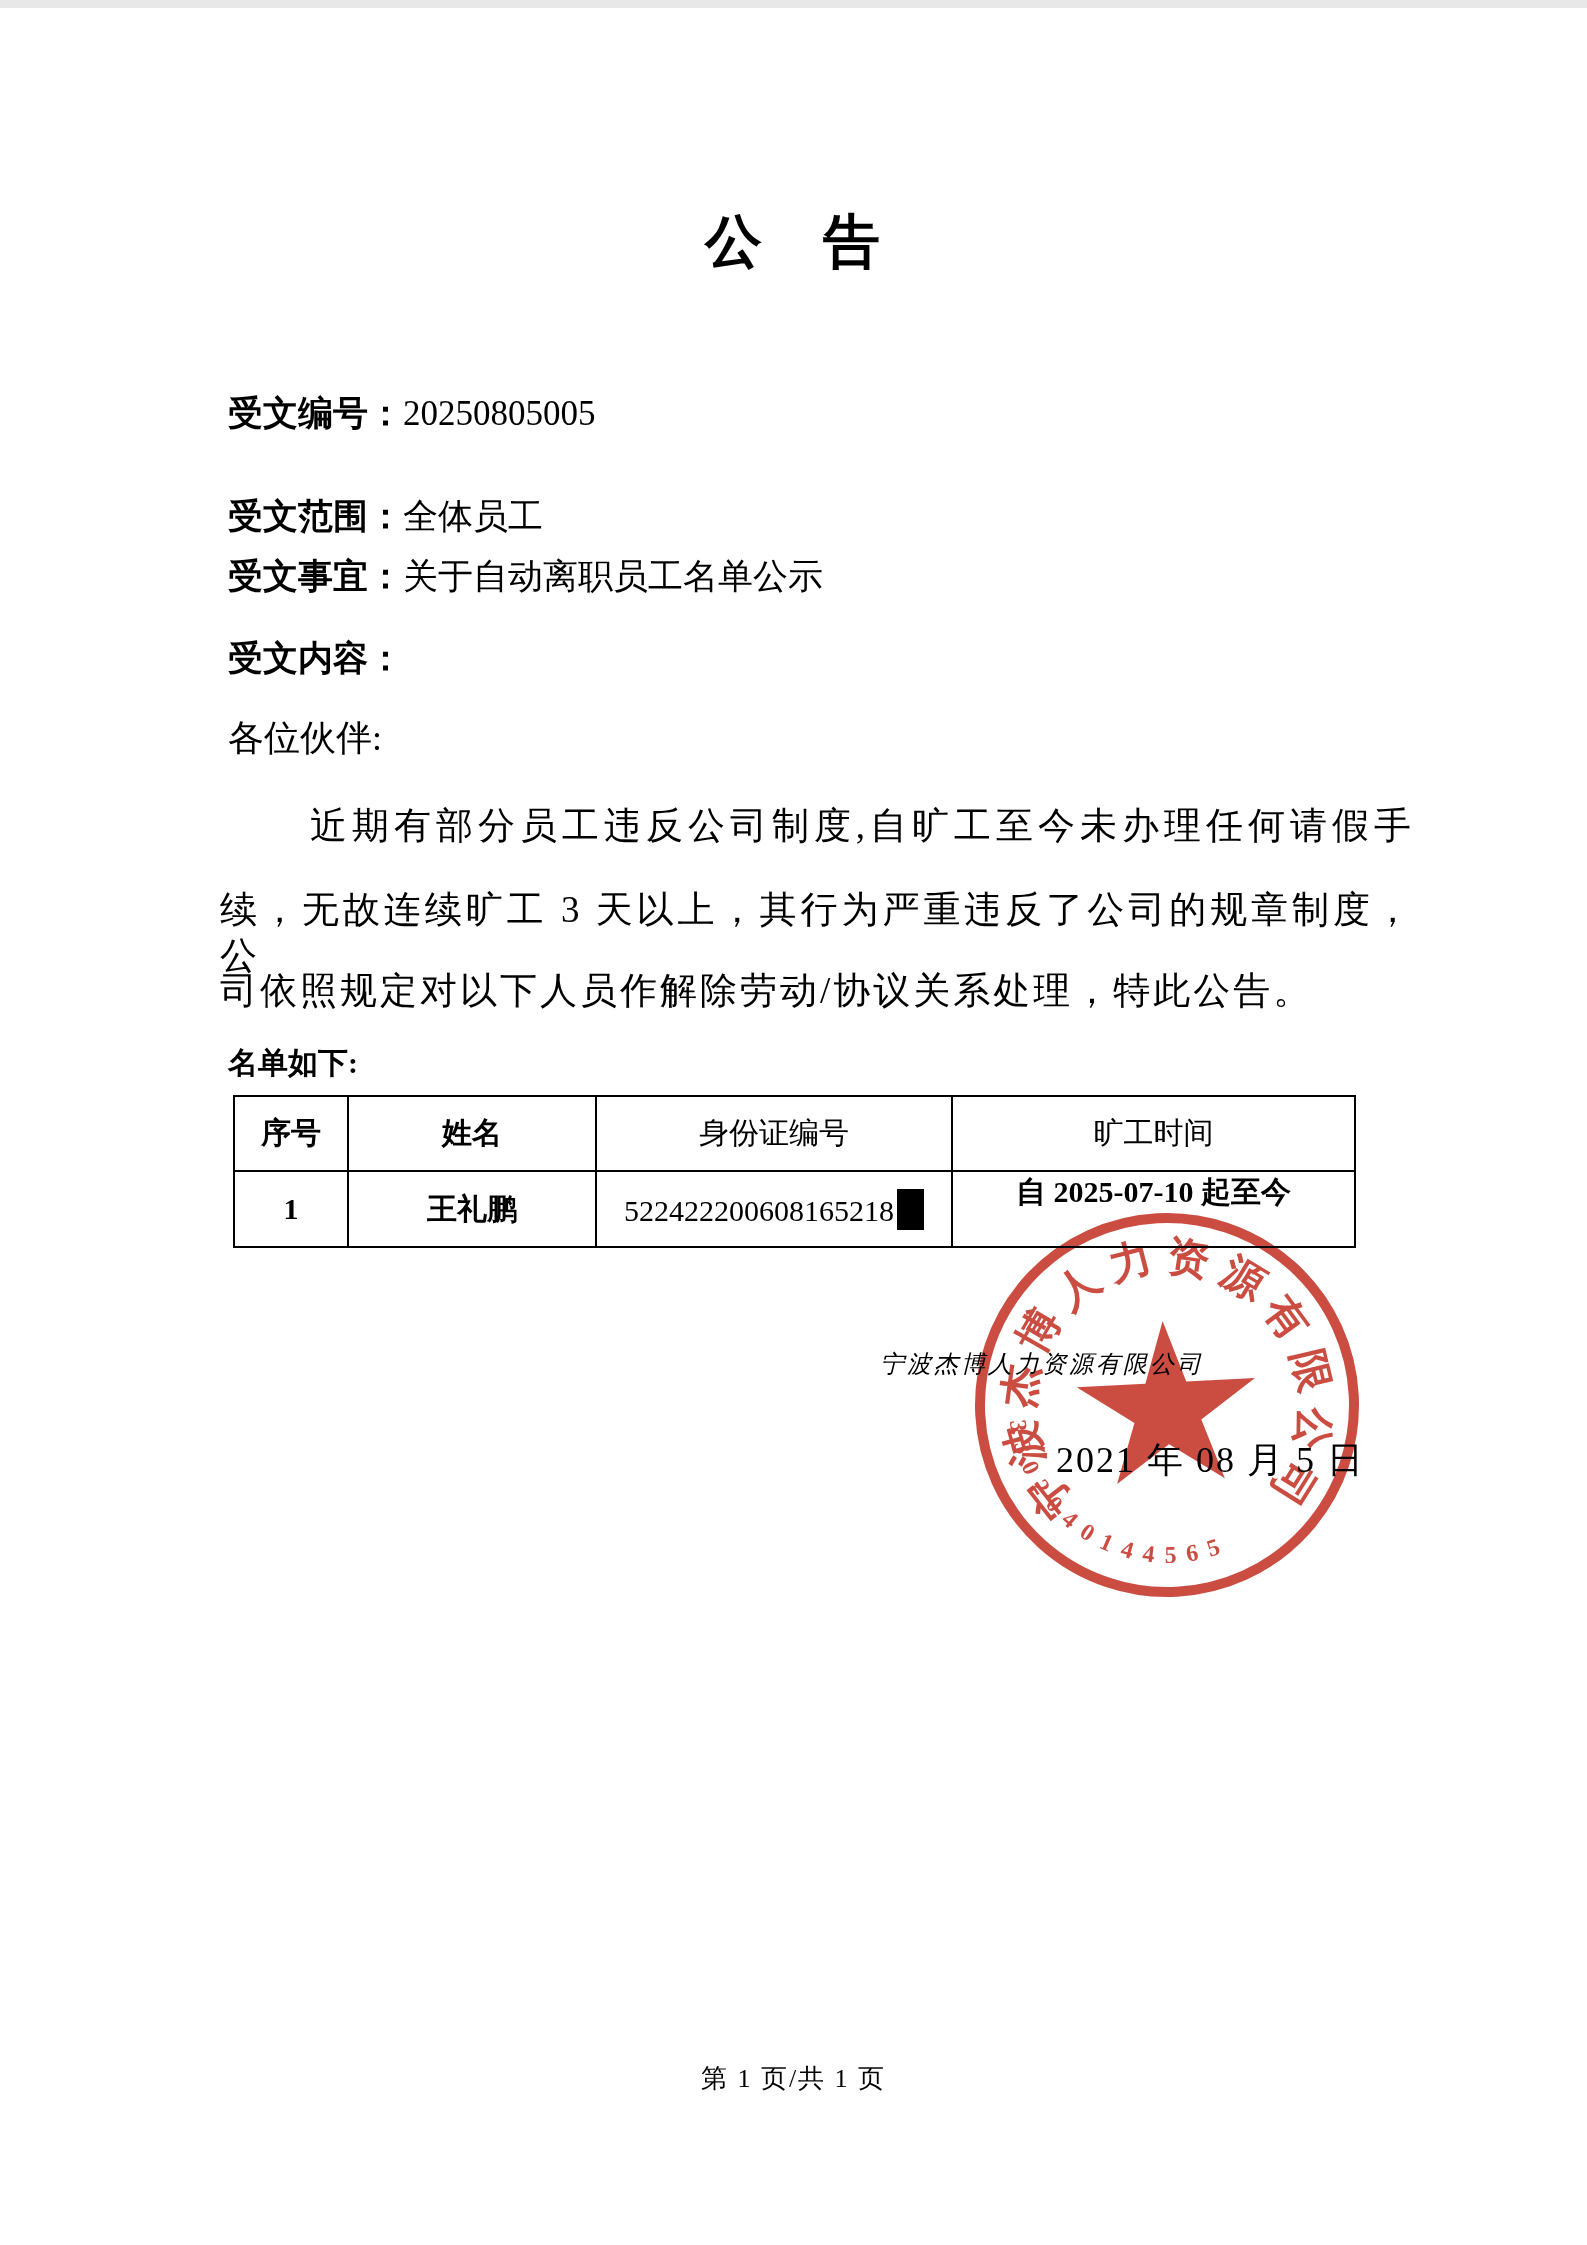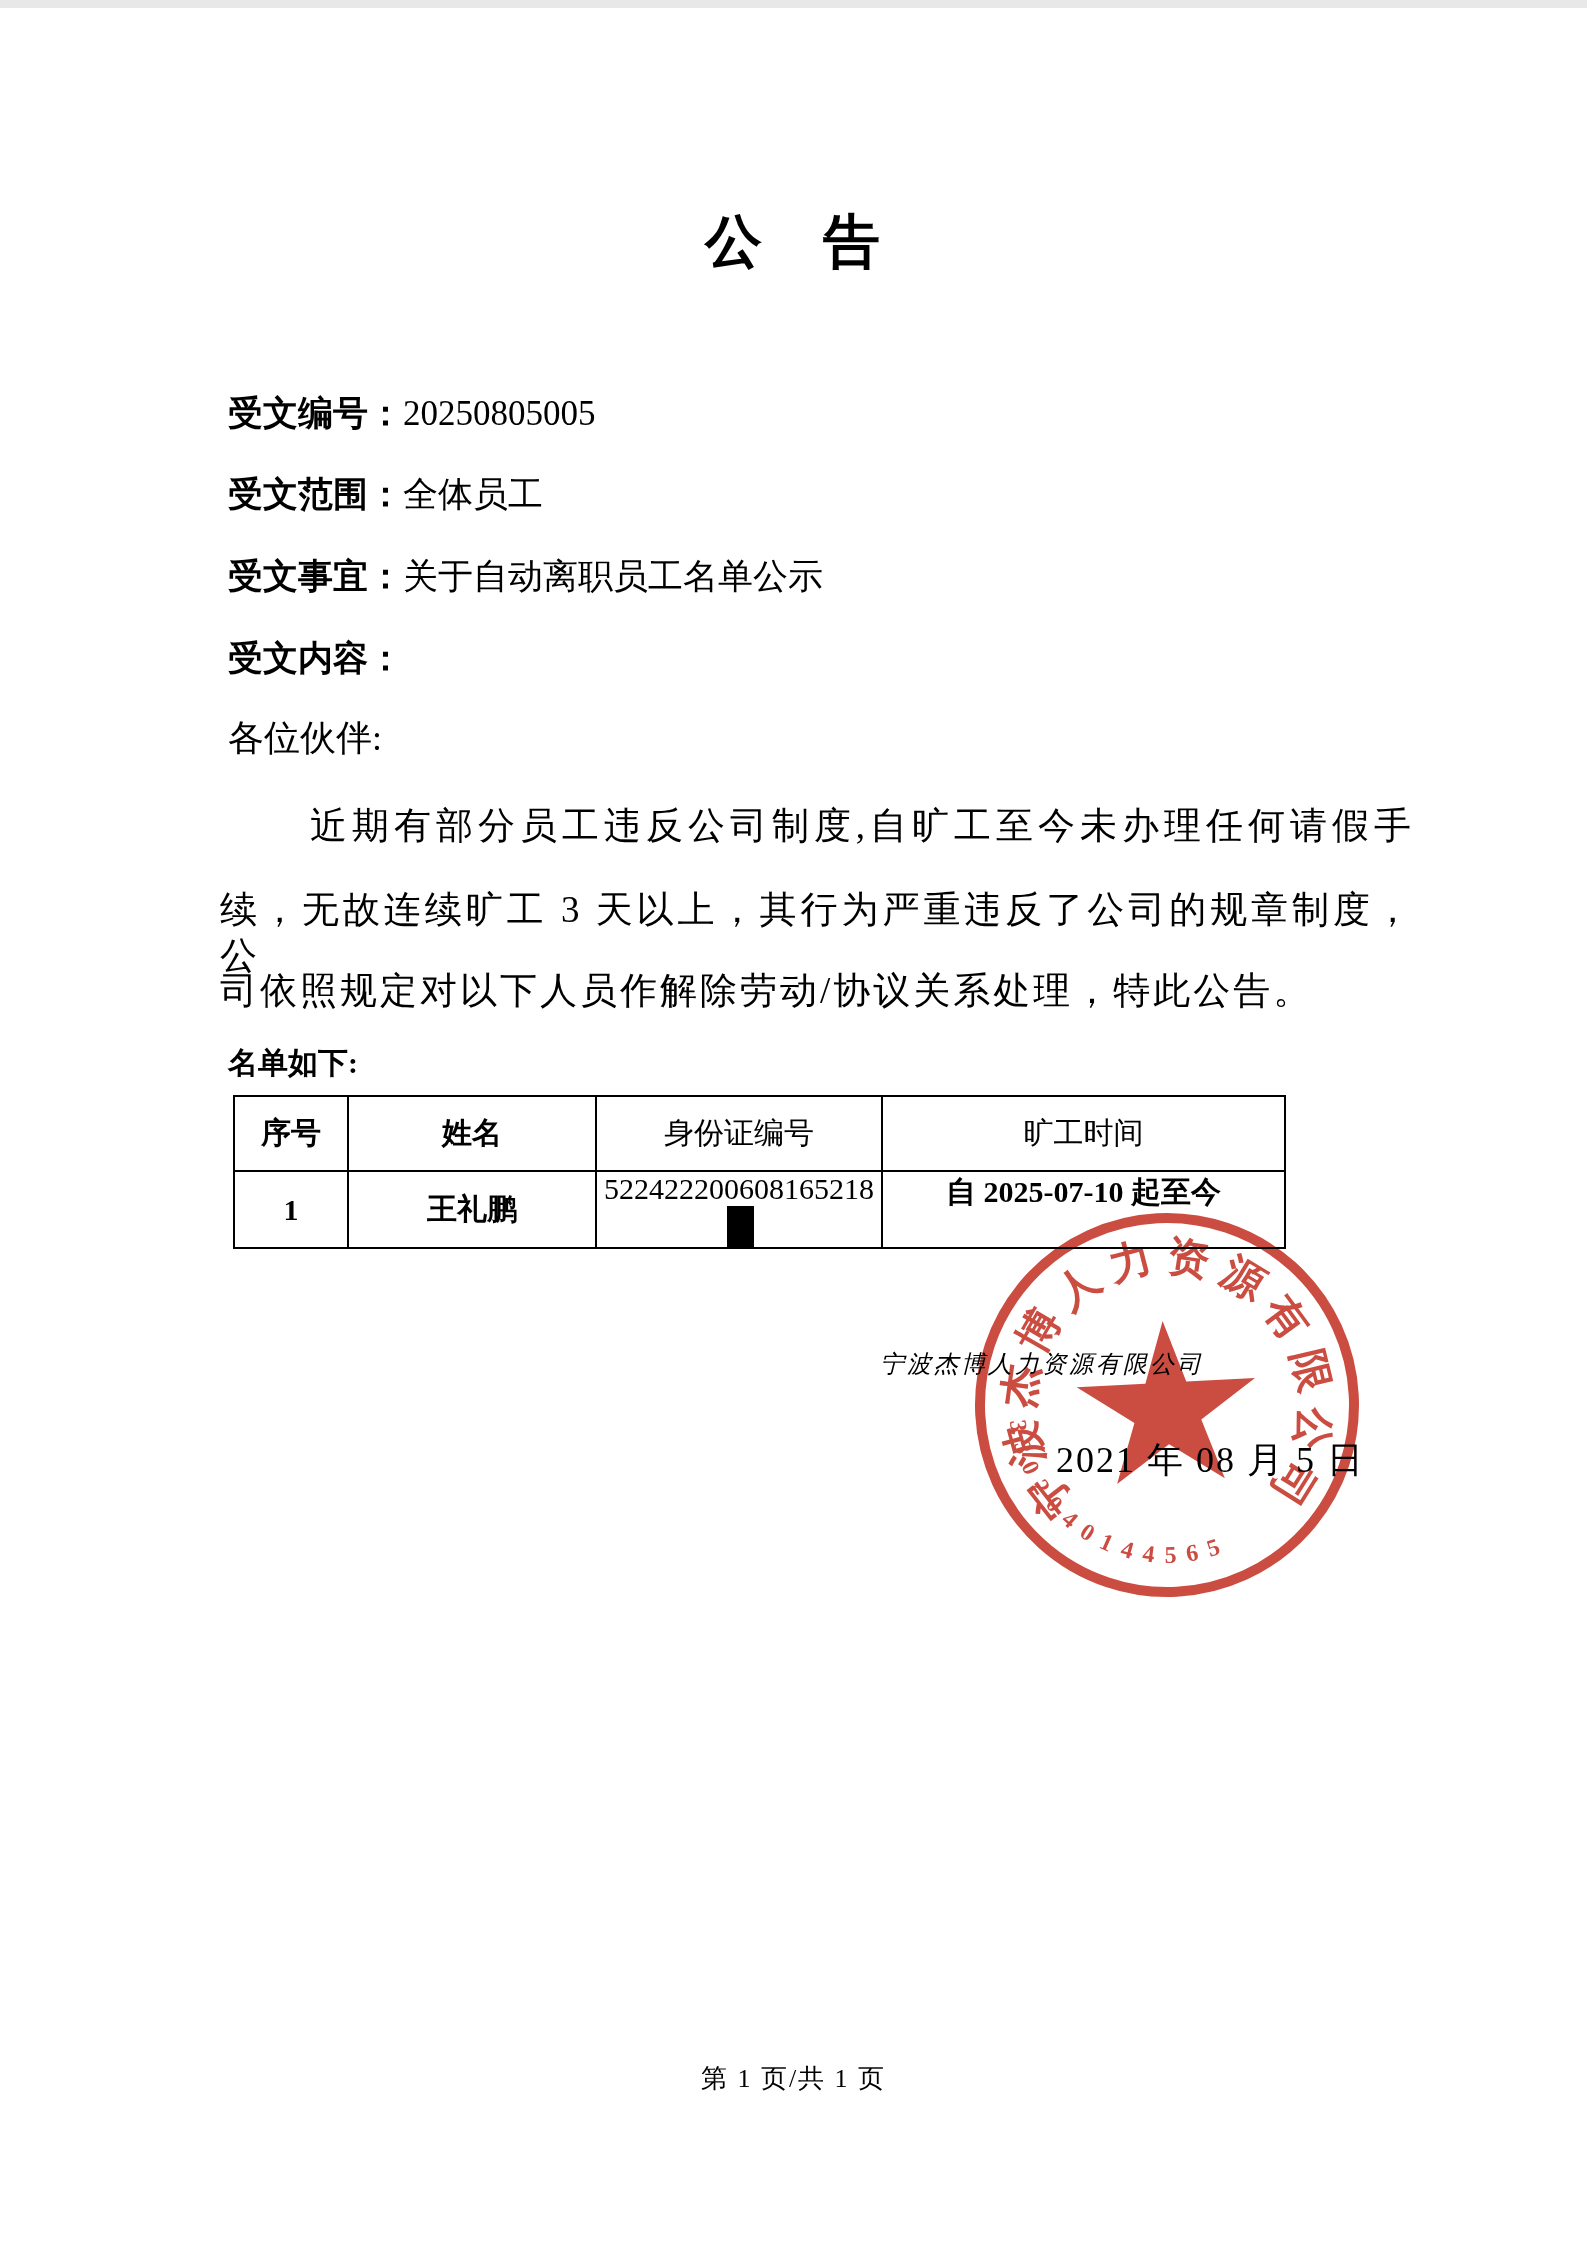--- a/index.html
+++ b/index.html
@@ -70,21 +70,21 @@
   table.roster td {
     border: 2px solid #000;
     text-align: center;
     font-size: 30px;
     padding: 0;
   }
   table.roster .hrow td { height: 75px; font-weight: normal; }
   table.roster .drow td { height: 76px; }
   td.c-index { width: 114px; font-weight: bold; }
   td.c-name  { width: 248px; font-weight: bold; }
-  td.c-id    { width: 286px; }
+  td.c-id    { width: 356px; }
   td.c-time  { width: 403px; }
   table.roster .hrow td.c-index,
   table.roster .hrow td.c-name { font-weight: bold; }
   td.cell-time-data {
     vertical-align: top;
     padding-top: 6px;
     font-weight: bold;
   }
   .redaction-box {
     display: inline-block;
@@ -183,21 +183,21 @@
 </head>
 <body>
 
 <div class="page">
 
   <div class="doc-title">公　告</div>
 
   <div class="field-row" style="top:385px">
     <span class="field-label">受文编号：</span><span class="field-value">20250805005</span>
   </div>
-  <div class="field-row" style="top:466px">
+  <div class="field-row" style="top:488px">
     <span class="field-label">受文范围：</span><span class="field-value">全体员工</span>
   </div>
   <div class="field-row" style="top:548px">
     <span class="field-label">受文事宜：</span><span class="field-value">关于自动离职员工名单公示</span>
   </div>
   <div class="field-row" style="top:630px">
     <span class="field-label">受文内容：</span><span class="field-value"></span>
   </div>
 
   <div class="salutation">各位伙伴:</div>

